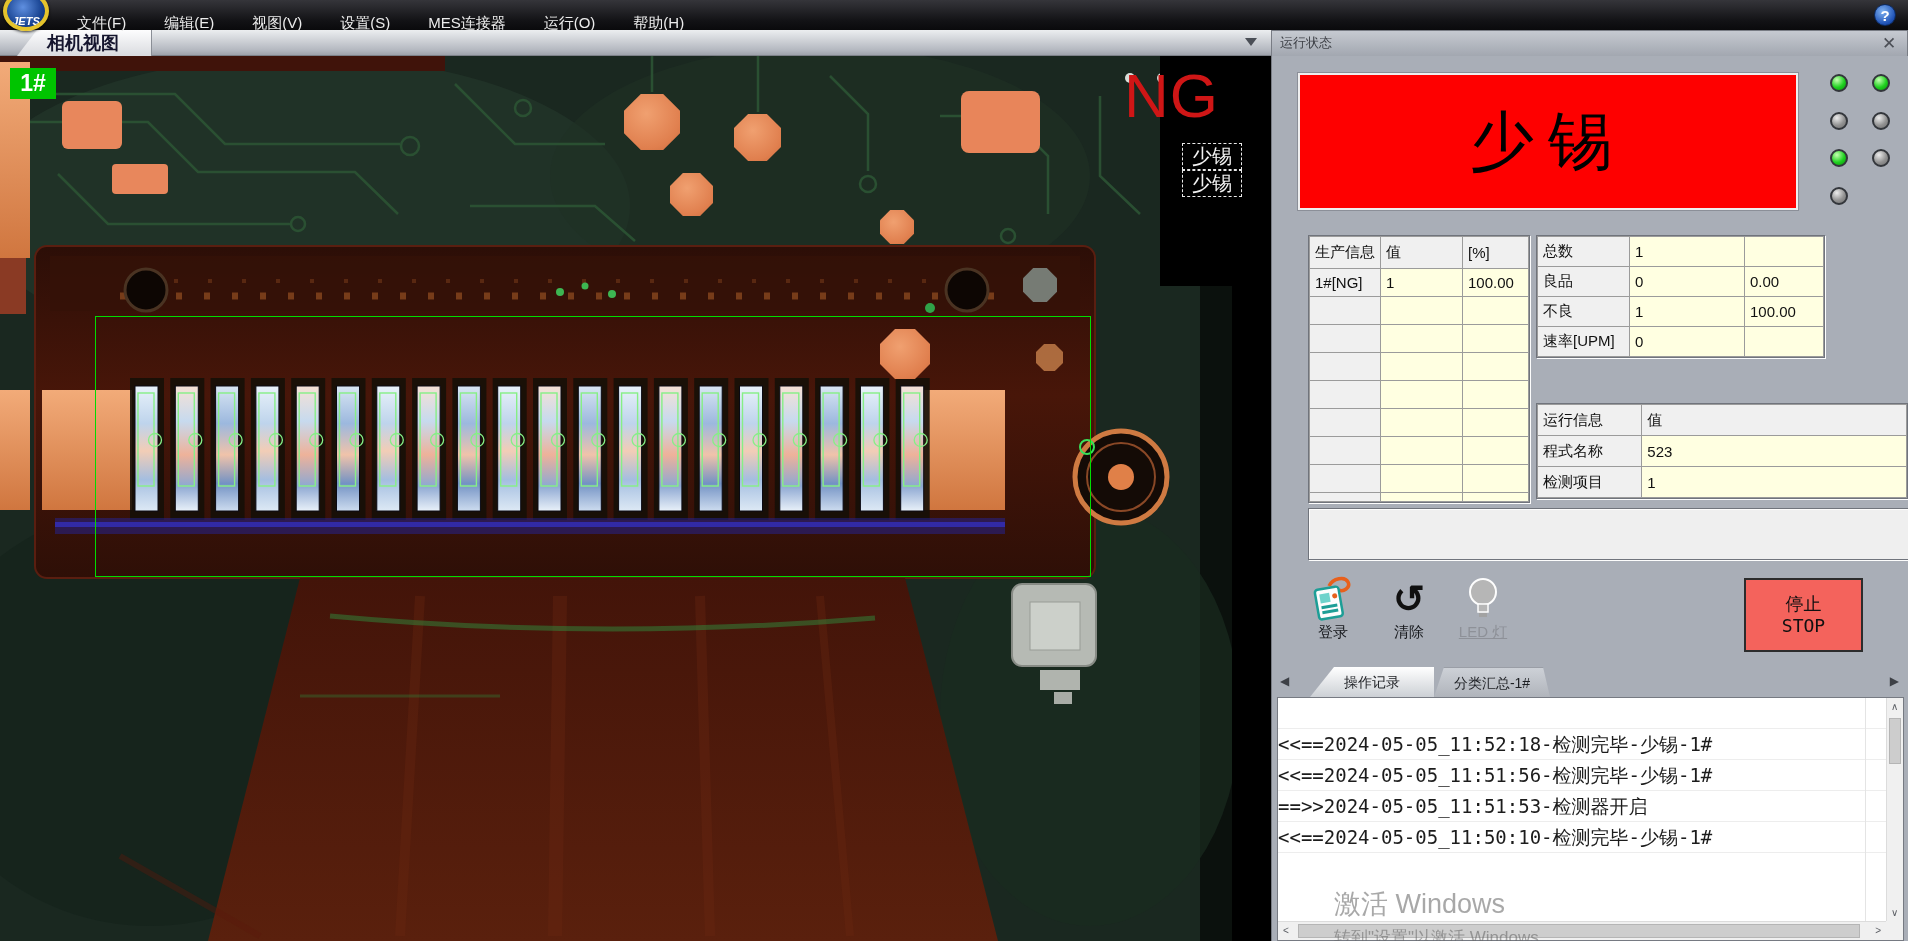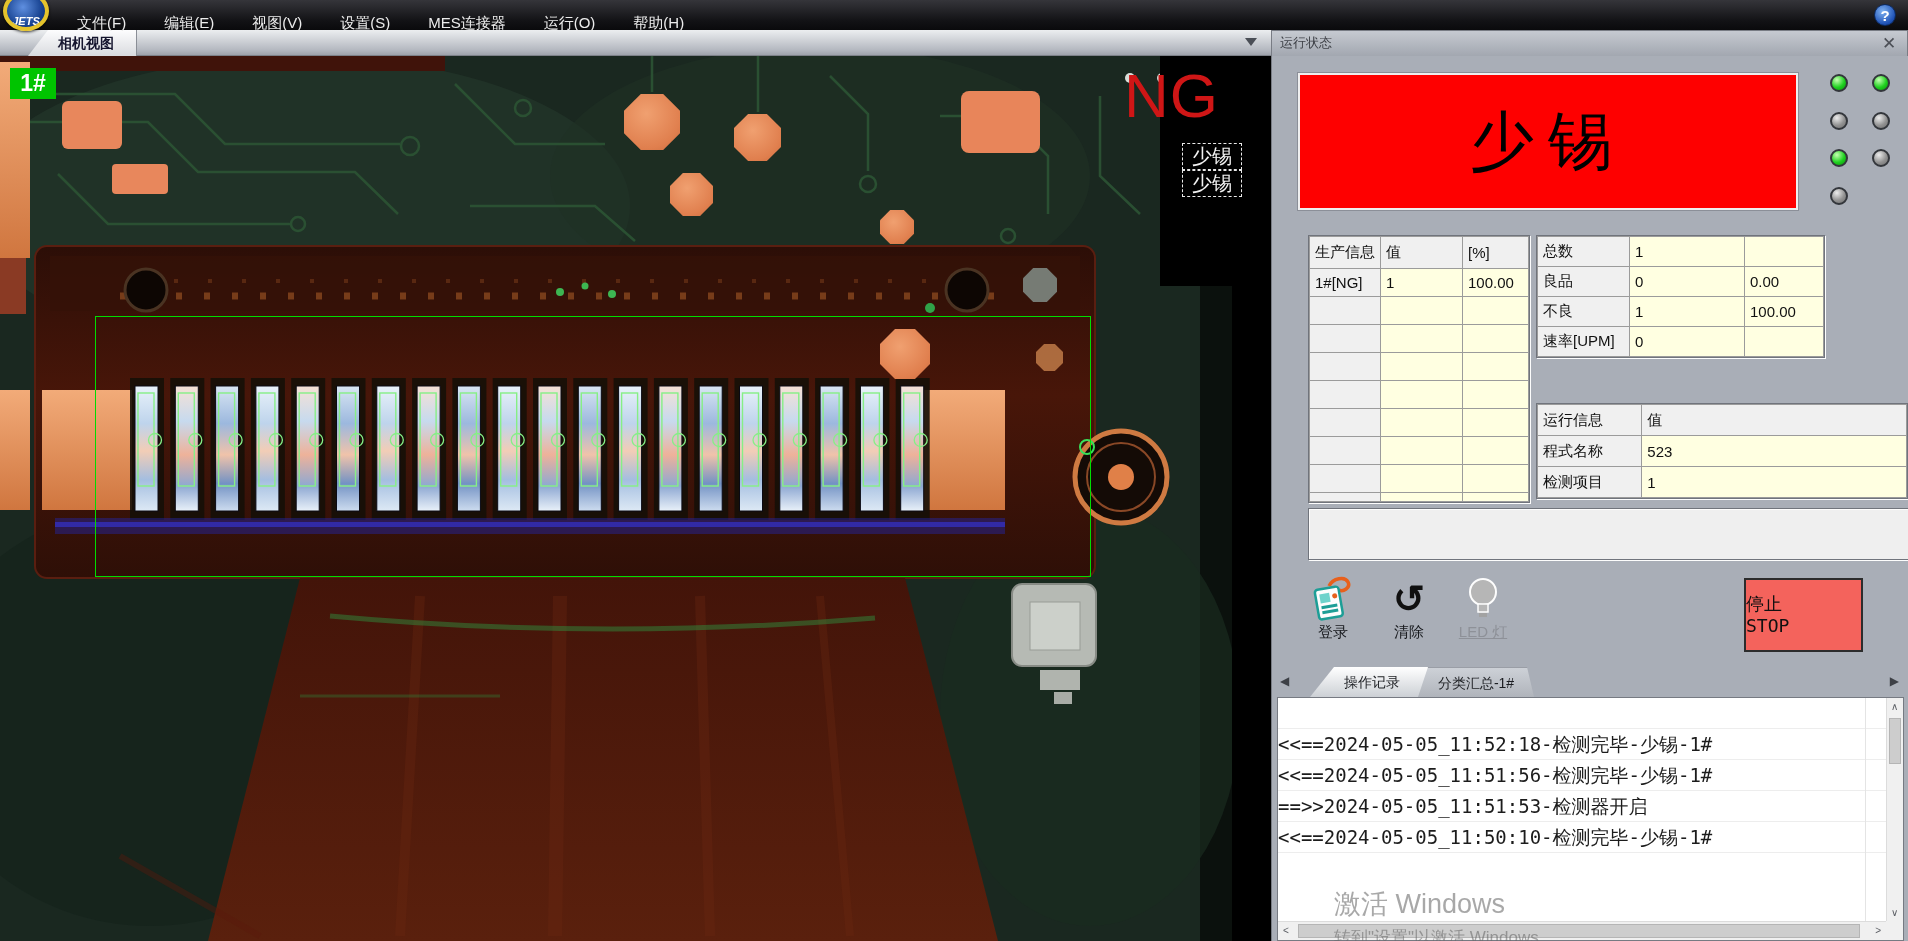--- a/index.html
+++ b/index.html
@@ -19,24 +19,24 @@
   .menu-item { color:#ececec; font-size:15px; padding:0 19px; height:14px; line-height:30px; cursor:default; }
   .help-btn { position:absolute; right:12px; top:4px; width:22px; height:22px; border-radius:50%;
               background:radial-gradient(circle at 38% 32%, #7fb2f2, #1d50b4 70%, #123a85);
               border:1px solid #0c2a60; color:#fff; font-weight:bold; font-size:15px;
               text-align:center; line-height:21px; }
 
   
   .cam-tabbar { position:absolute; left:0; top:30px; width:1271px; height:26px;
                 background:linear-gradient(#eceef0,#b4b8c0 80%,#9fa3ac);
                 border-bottom:1px solid #7d8189; }
-  .cam-tab { position:absolute; left:28px; top:0; height:26px; padding:0 22px 0 30px;
+  .cam-tab { position:absolute; left:17px; top:0; height:26px; padding:0 32px 0 30px;
              background:linear-gradient(#fdfdfe,#d9dbdf);
              clip-path:polygon(20px 0, 100% 0, 100% 100%, 0 100%);
-             font-size:14px; font-weight:bold; color:#15152e; line-height:26px;
+             font-size:18px; font-weight:bold; color:#15152e; line-height:26px;
              border-right:1px solid #8a8e96; }
   .cam-dd { position:absolute; right:14px; top:8px; width:0; height:0;
             border-left:6px solid transparent; border-right:6px solid transparent;
             border-top:8px solid #4a4e56; }
 
   
   .camera { position:absolute; left:0; top:56px; width:1271px; height:885px; background:#020302; }
   .camera svg { position:absolute; left:0; top:0; }
   .oct { position:absolute; clip-path:polygon(30% 0,70% 0,100% 30%,100% 70%,70% 100%,30% 100%,0 70%,0 30%);
          background:radial-gradient(circle at 40% 35%, #f0a070, #e07f4e 70%, #c96a3e); }
@@ -86,30 +86,30 @@
 
   .empty-box { left:26px; top:452px; width:602px; height:52px; background:#efefef; }
 
   .tool { position:absolute; top:520px; width:70px; text-align:center; cursor:pointer; }
   .tool .icon { height:46px; display:flex; align-items:center; justify-content:center; }
   .tool .lbl { font-size:15px; color:#16181c; margin-top:1px; }
   .tool.disabled .lbl { color:#8e9198; text-decoration:underline; }
   .clear-glyph { font-size:38px; font-weight:bold; color:#101010; line-height:40px; }
   .stop-btn { position:absolute; left:472px; top:522px; width:119px; height:74px;
               background:#f4635c; border:2px solid #2c2c2c;
-              display:flex; flex-direction:column; align-items:flex-start; justify-content:center;
+              display:flex; flex-direction:column; align-items:center; justify-content:center;
               font-family:"DejaVu Sans Mono", monospace; font-size:18px; color:#101010; line-height:1.25;
               cursor:pointer; }
 
   .log-tabbar { position:absolute; left:0; top:609px; width:637px; height:32px; }
   .arrow-btn { position:absolute; top:9px; font-size:12px; color:#3d4046; }
   .log-tab { position:absolute; top:2px; height:30px; font-size:14px; color:#1c1e22; line-height:30px; text-align:center; }
   .log-tab.active { left:38px; width:124px; background:linear-gradient(#ffffff,#ccd0d5);
                     clip-path:polygon(24px 0, 100% 0, 100% 100%, 0 100%); font-weight:normal; }
-  .log-tab.inactive { left:146px; width:116px; background:linear-gradient(#cdd1d7,#b0b4bb);
+  .log-tab.inactive { left:162px; width:116px; background:linear-gradient(#cdd1d7,#b0b4bb);
                       clip-path:polygon(10px 0, calc(100% - 7px) 0, 100% 100%, 0 100%);
                       border-top:1px solid #9a9ea6; }
 
   .log-box { position:absolute; left:5px; top:641px; width:627px; height:244px; background:#fff;
              border:1px solid #767a82; }
   .log-lines { position:absolute; left:0; top:0; right:17px; bottom:19px; overflow:hidden;
                font-family:"DejaVu Sans Mono", monospace; font-size:19px; color:#1c1c1c; }
   .log-line { height:31px; line-height:30px; border-bottom:1px solid #ededed; white-space:nowrap; }
   .log-colrule { position:absolute; left:587px; top:0; bottom:19px; width:1px; background:#e4e4e4; }
   .vscroll { position:absolute; right:0; top:0; bottom:19px; width:17px; background:#f0f0f0; border-left:1px solid #dcdcdc; }

